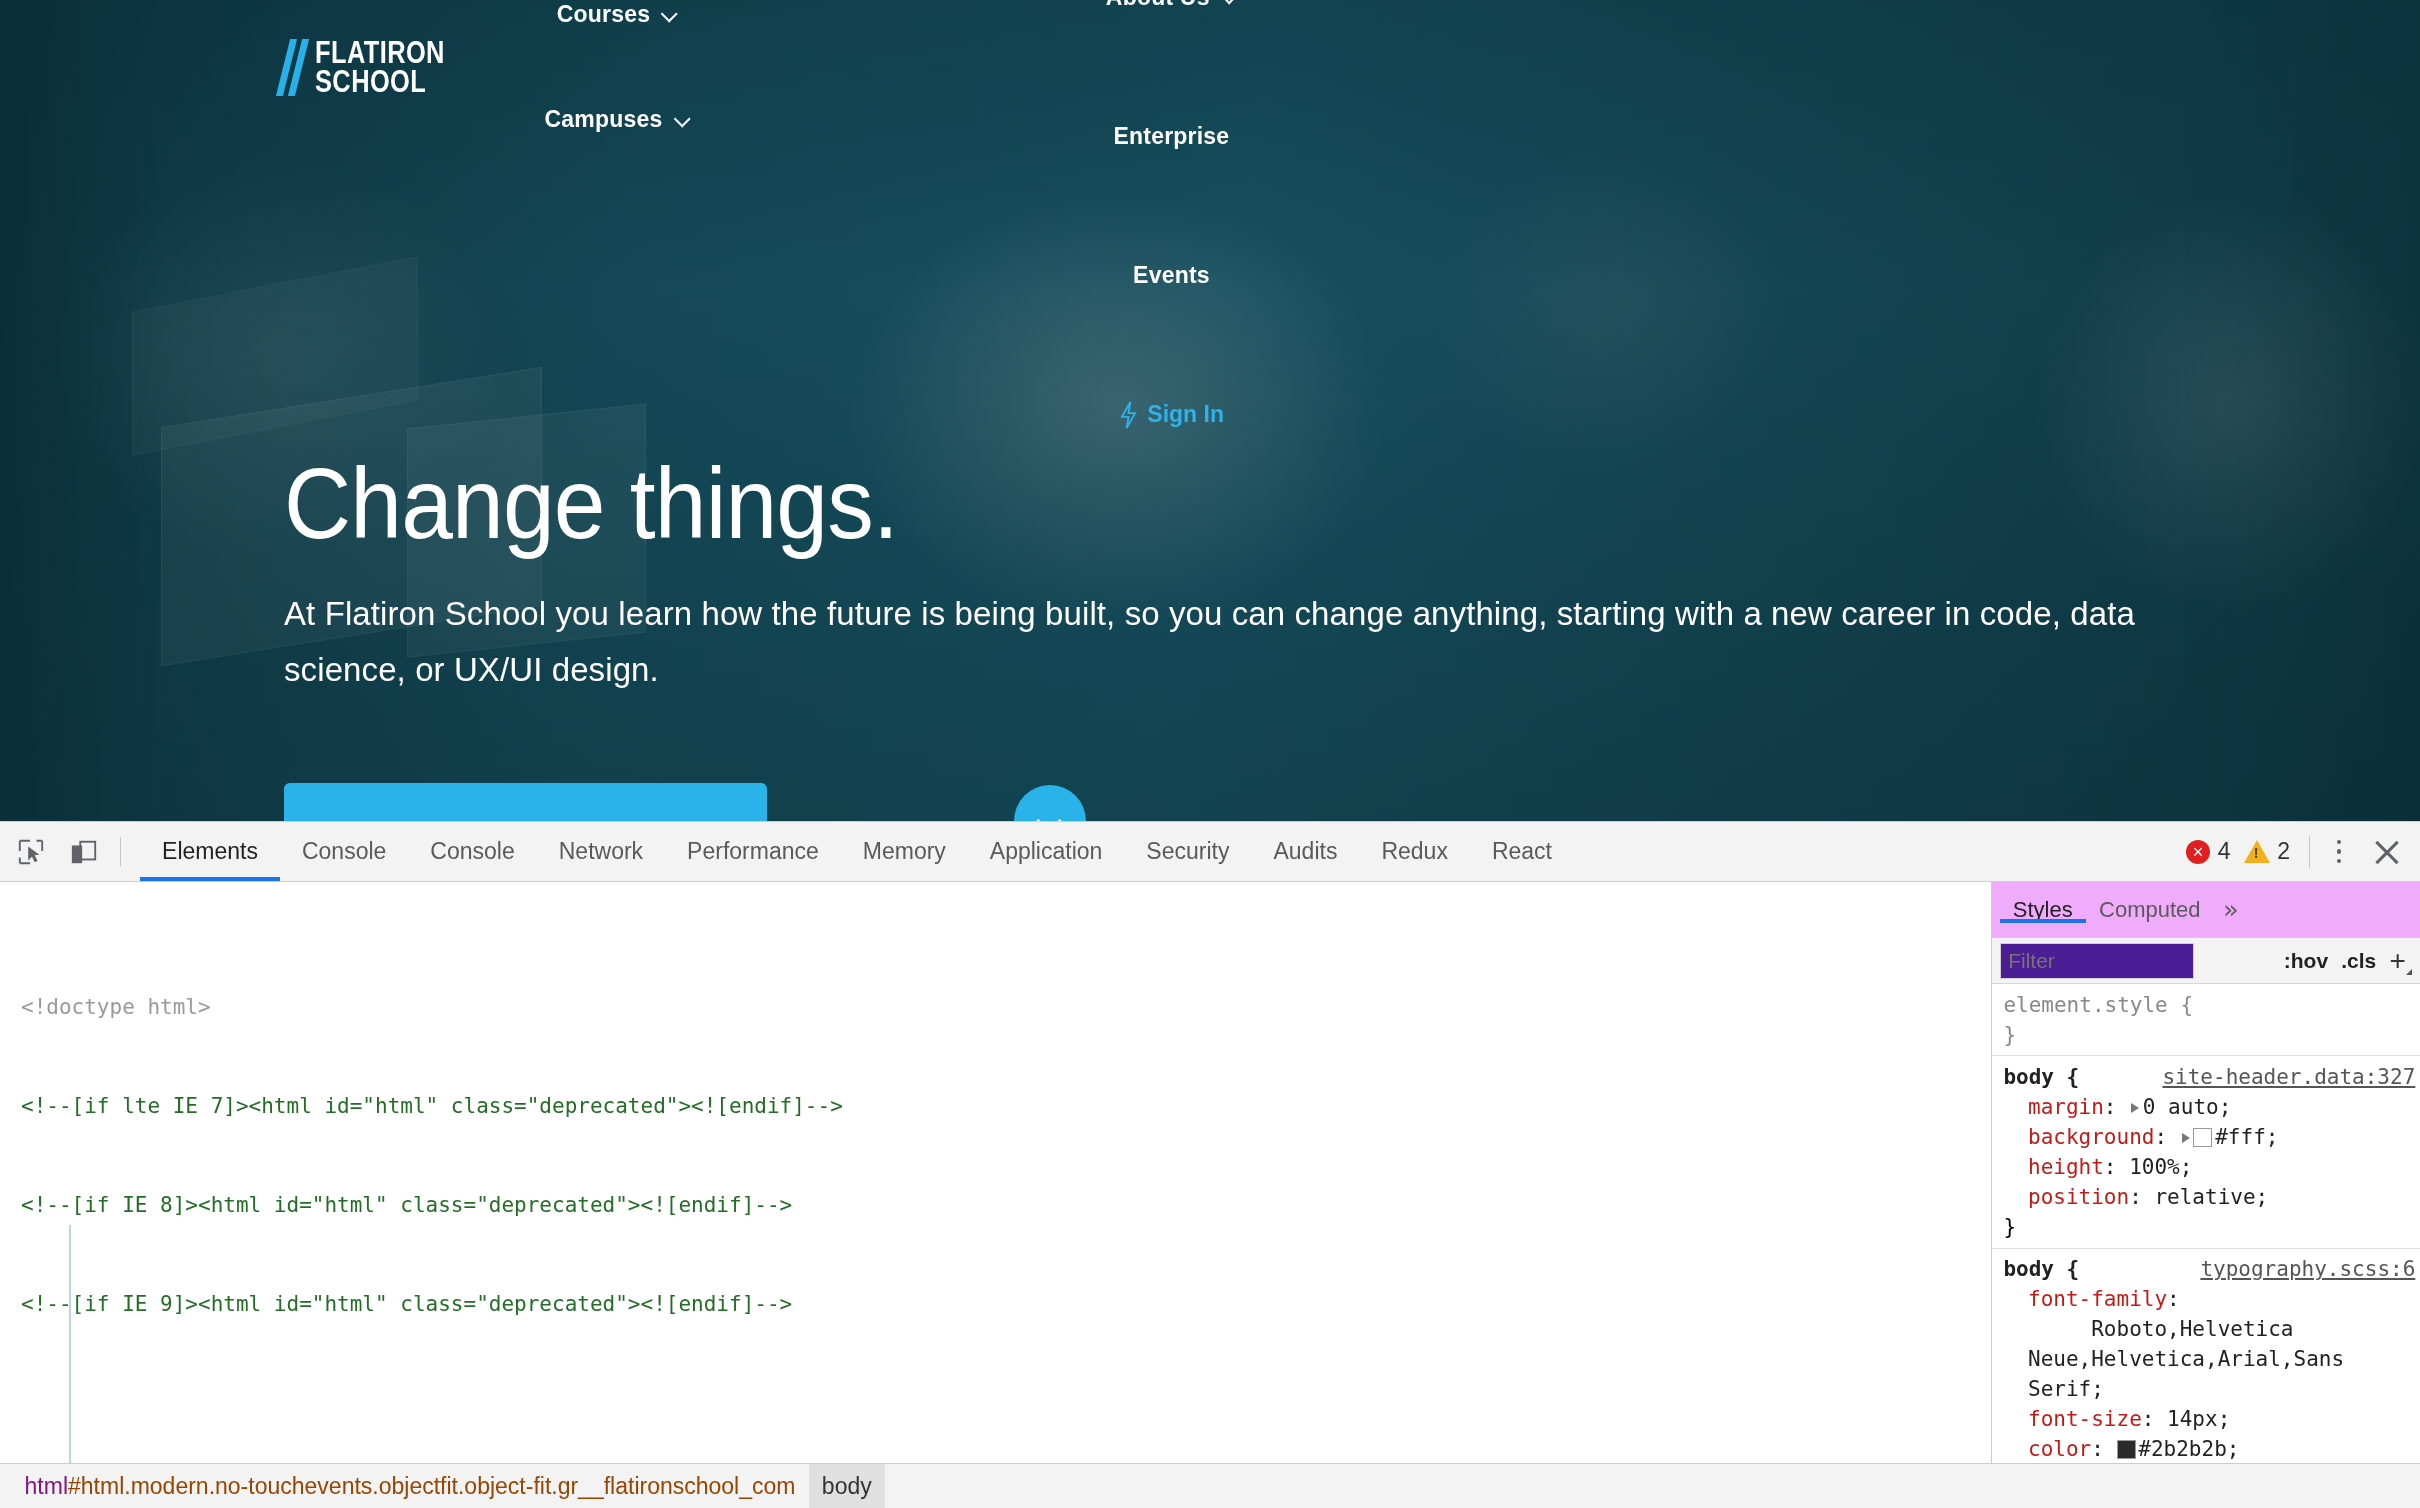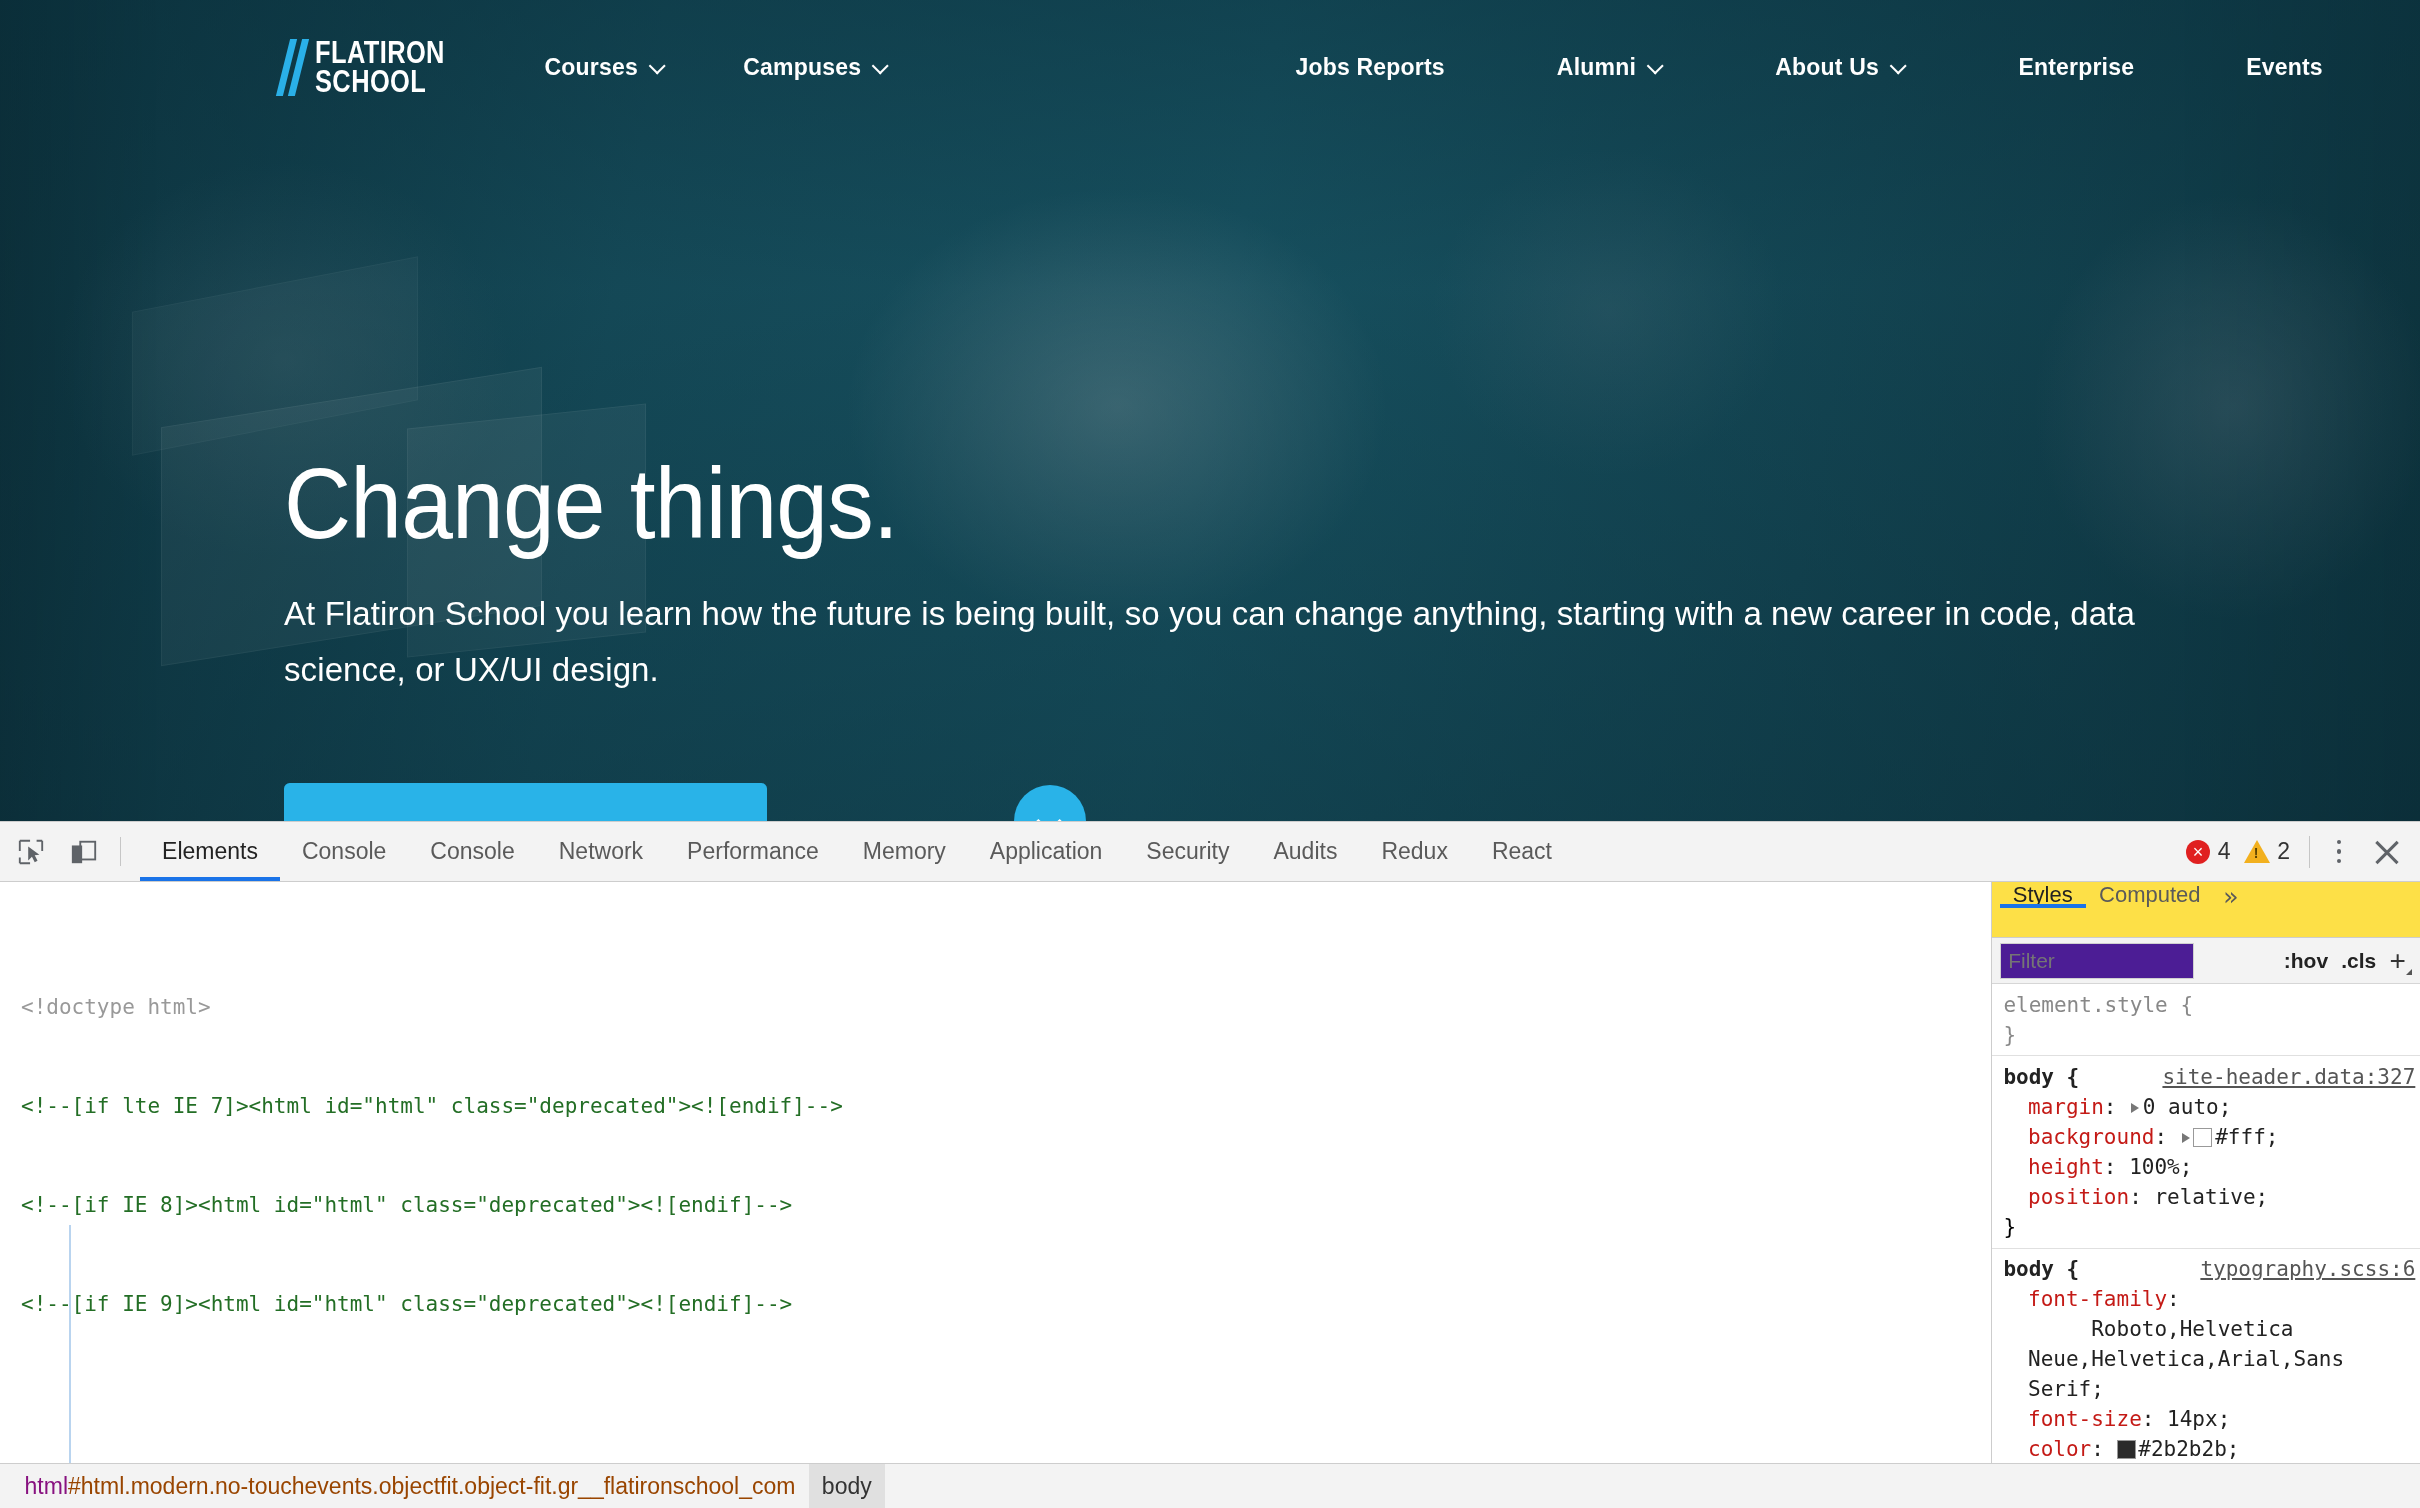--- a/index.html
+++ b/index.html
@@ -107,20 +107,21 @@
     letter-spacing: 0.5px;
     transform: scaleX(0.82);
     transform-origin: left center;
     white-space: pre-line;
   }
   .nav {
     display: flex;
     align-items: center;
     margin-left: 71px;
     gap: 0;
+    flex-direction: column;
   }
   .nav-item {
     color: #ffffff;
     font-size: 23px;
     font-weight: 700;
     letter-spacing: 0.2px;
     display: flex;
     align-items: center;
     white-space: nowrap;
     cursor: pointer;
@@ -407,22 +408,22 @@
     flex: none;
     border-left: 0.9px solid #cdcdcd;
     background: #ffffff;
     display: flex;
     flex-direction: column;
     overflow: hidden;
   }
   .styles-tabs {
     height: 55px;
     display: flex;
-    align-items: flex-start;
-    background: #fde047;
+    align-items: center;
+    background: #f0abfc;
     border-bottom: 0.9px solid #cdcdcd;
     flex: none;
     padding-left: 7.6px;
   }
   .styles-tab {
     padding: 0 13.2px;
     display: flex;
     align-items: center;
     font-family: "Liberation Sans", sans-serif;
     font-size: 22px;

